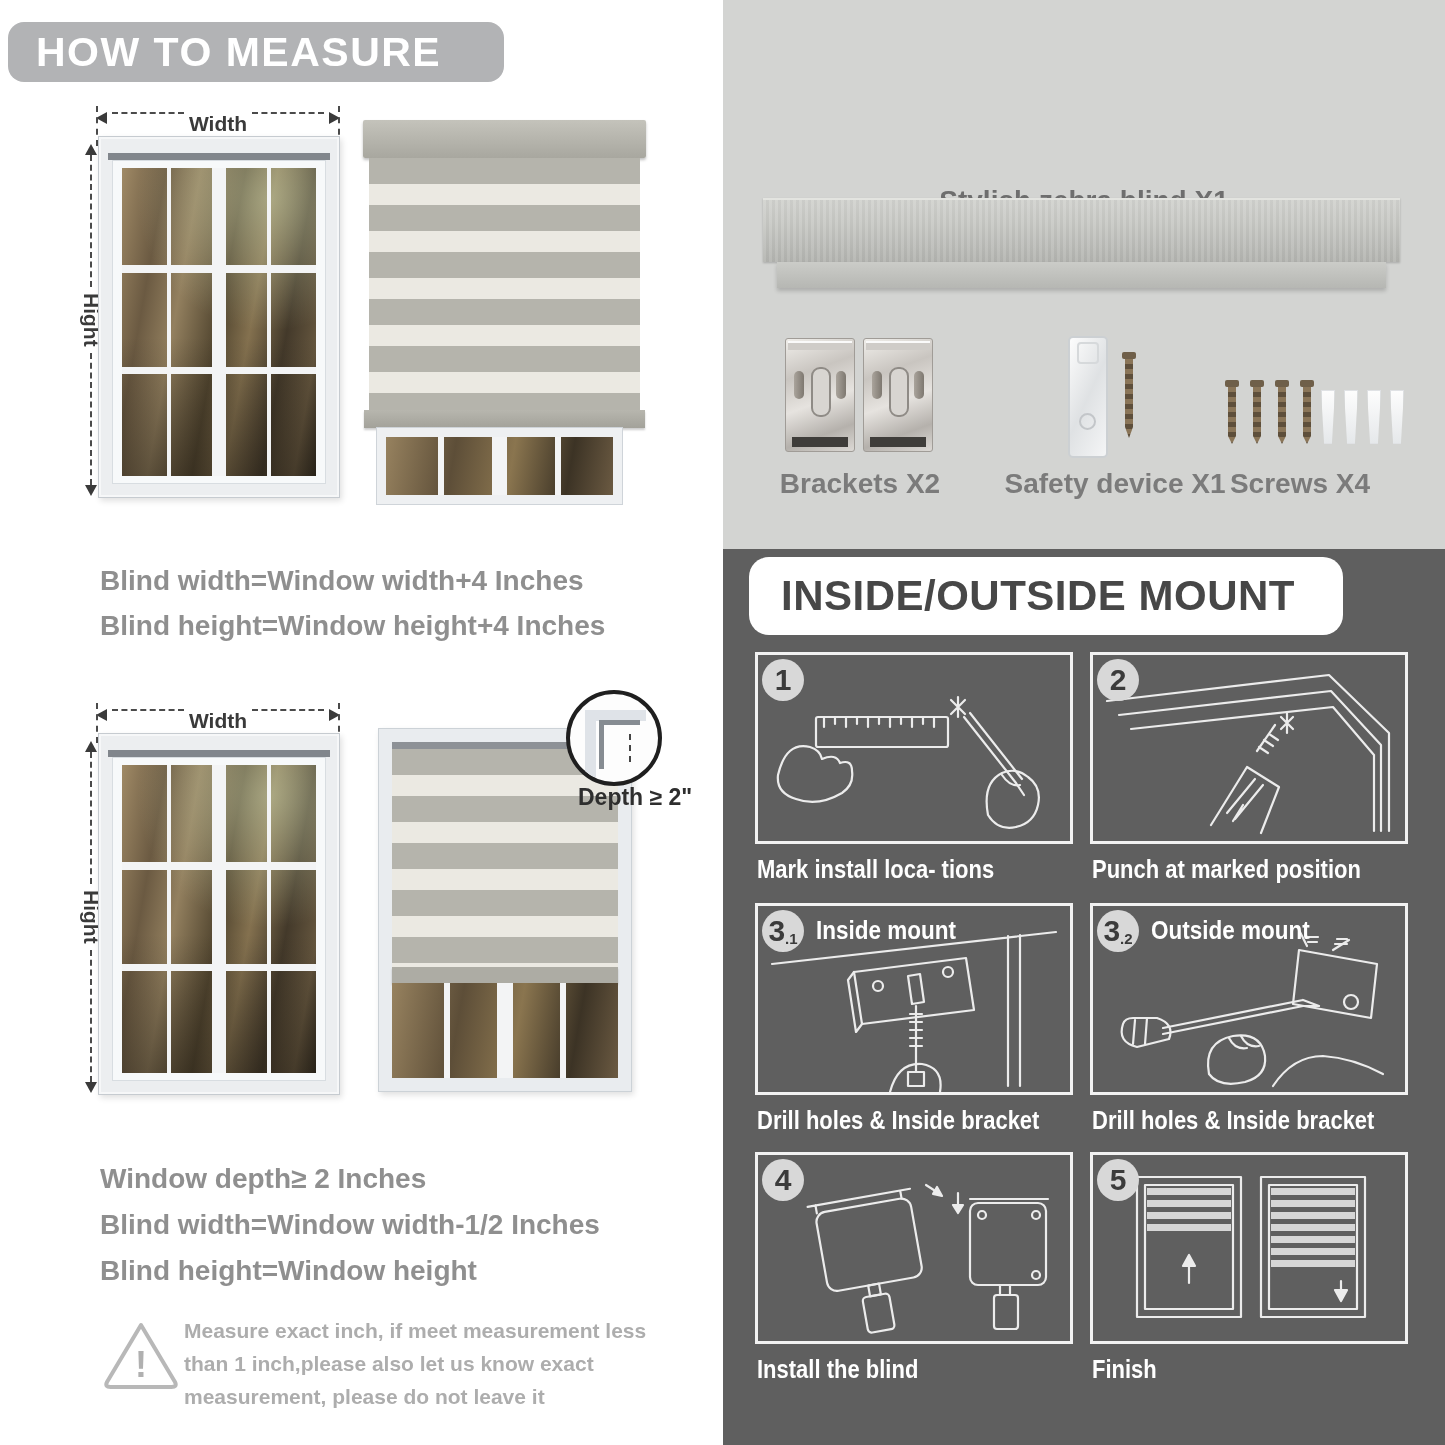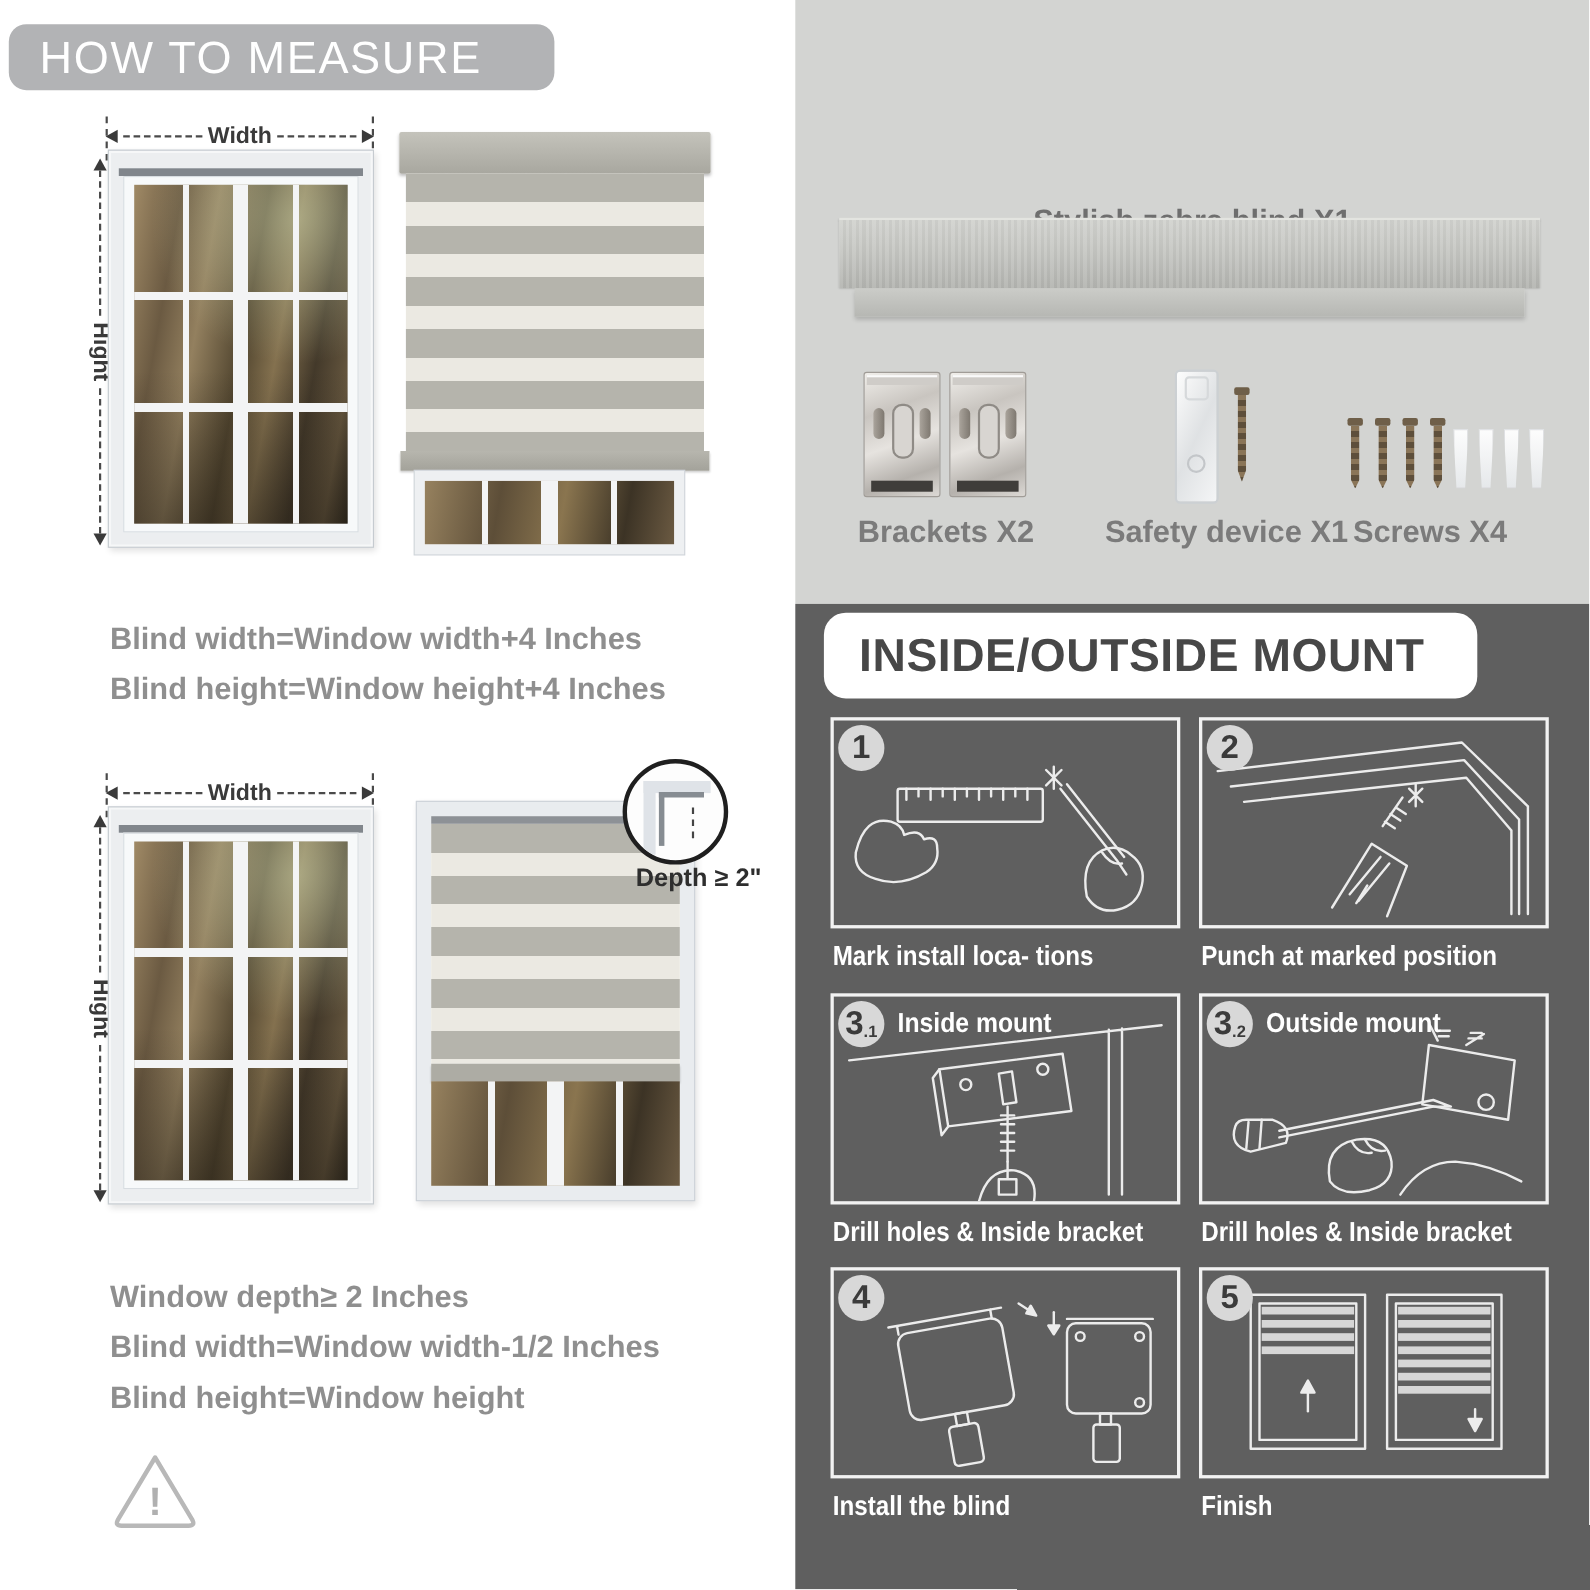--- a/index.html
+++ b/index.html
@@ -2,24 +2,24 @@
 <html><head>
 <meta charset="utf-8">
 <style>
   html,body{margin:0;padding:0;}
   #page{position:relative;width:1445px;height:1445px;background:#ffffff;overflow:hidden;
         font-family:"Liberation Sans","DejaVu Sans",sans-serif;}
   .abs{position:absolute;}
 
   
   .howto-header{left:8px;top:22px;width:468px;height:60px;background:#b2b3b5;border-radius:16px;
-    color:#fff;font-weight:normal;font-size:41px;line-height:60px;padding-left:28px;letter-spacing:1.5px;}
+    color:#fff;font-weight:bold;font-size:41px;line-height:60px;padding-left:28px;letter-spacing:1.5px;}
 
   
-  .dim-h{display:flex;align-items:center;gap:5px;color:#3a3a3a;font-size:21px;font-weight:bold;}
+  .dim-h{display:flex;gap:5px;color:#3a3a3a;font-size:21px;font-weight:bold;}
   .dash-line{flex:1;height:0;border-top:2px dashed #4a4a4a;}
   .arr-l{width:0;height:0;border-top:6px solid transparent;border-bottom:6px solid transparent;border-right:11px solid #3a3a3a;}
   .arr-r{width:0;height:0;border-top:6px solid transparent;border-bottom:6px solid transparent;border-left:11px solid #3a3a3a;}
   .dim-tick{border-left:2px dashed #4a4a4a;width:0;}
   .dim-v{display:flex;flex-direction:column;align-items:center;width:26px;color:#3a3a3a;font-size:21px;font-weight:bold;}
   .dash-vline{width:0;flex:1;border-left:2px dashed #4a4a4a;}
   .arr-u{width:0;height:0;border-left:6px solid transparent;border-right:6px solid transparent;border-bottom:11px solid #3a3a3a;}
   .arr-d{width:0;height:0;border-left:6px solid transparent;border-right:6px solid transparent;border-top:11px solid #3a3a3a;}
   .v-label{writing-mode:vertical-rl;margin:6px 0;}
 
@@ -204,20 +204,21 @@
   <div class="abs sec-line" style="left:100px;top:1163px;">Window depth≥ 2 Inches</div>
   <div class="abs sec-line" style="left:100px;top:1209px;">Blind width=Window width-1/2 Inches</div>
   <div class="abs sec-line" style="left:100px;top:1255px;">Blind height=Window height</div>
 
   <div class="abs" style="left:100px;top:1318px;width:82px;height:74px;">
     <svg width="82" height="74" viewBox="0 0 82 74">
       <path d="M41 7 L75 64 Q77.5 69 71.5 69 L10.5 69 Q4.5 69 7 64 Z" fill="none" stroke="#b8b8b8" stroke-width="4" stroke-linejoin="round"></path>
       <text x="41" y="59" font-size="36" fill="#b0b0b0" font-weight="bold" text-anchor="middle" font-family="Liberation Sans, sans-serif">!</text>
     </svg>
   </div>
+  <div class="abs warn-text" style="left:184px;top:1314px;width:475px;">Measure exact inch, if meet measurement less than 1 inch,please also let us know exact measurement, please do not leave it</div>
 
   <div class="abs right-light">
     <div class="product-label">Stylish zebra blind X1</div>
 
     <div class="rail-main"></div>
     <div class="rail-sub"></div>
 
     <div class="bracket" style="left:62px;">
       <div class="b-lip"></div>
       <div class="b-screw" style="left:8px;"></div>

